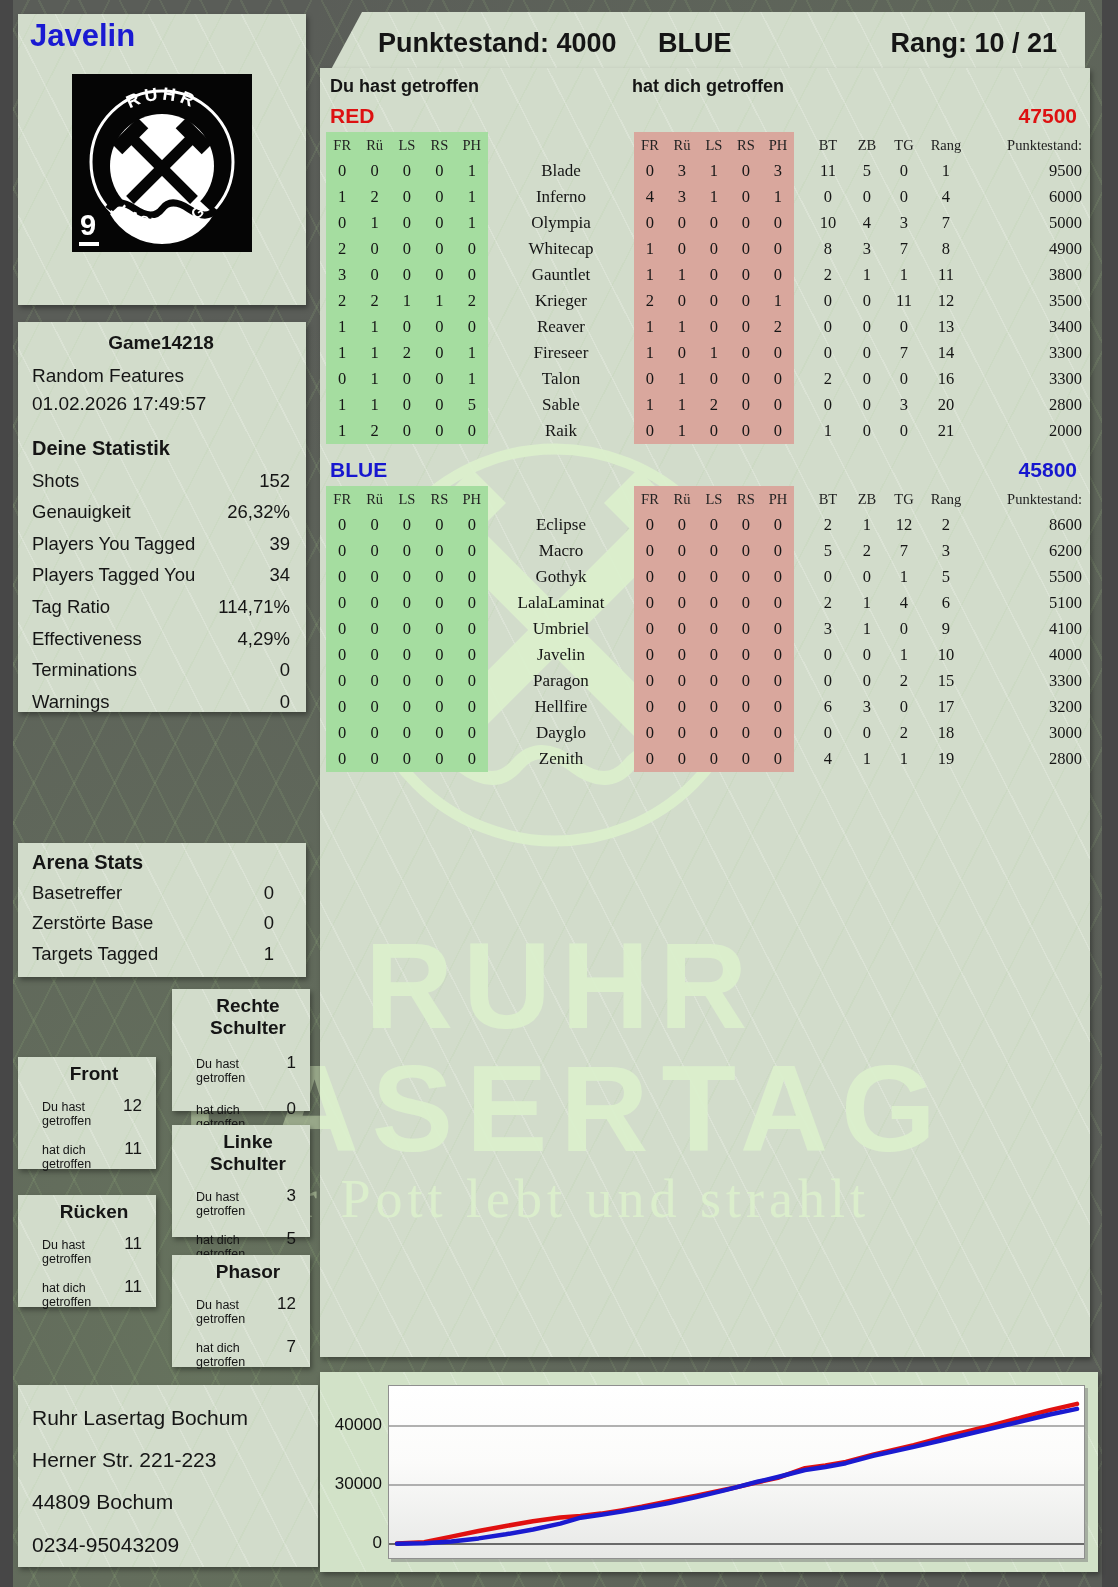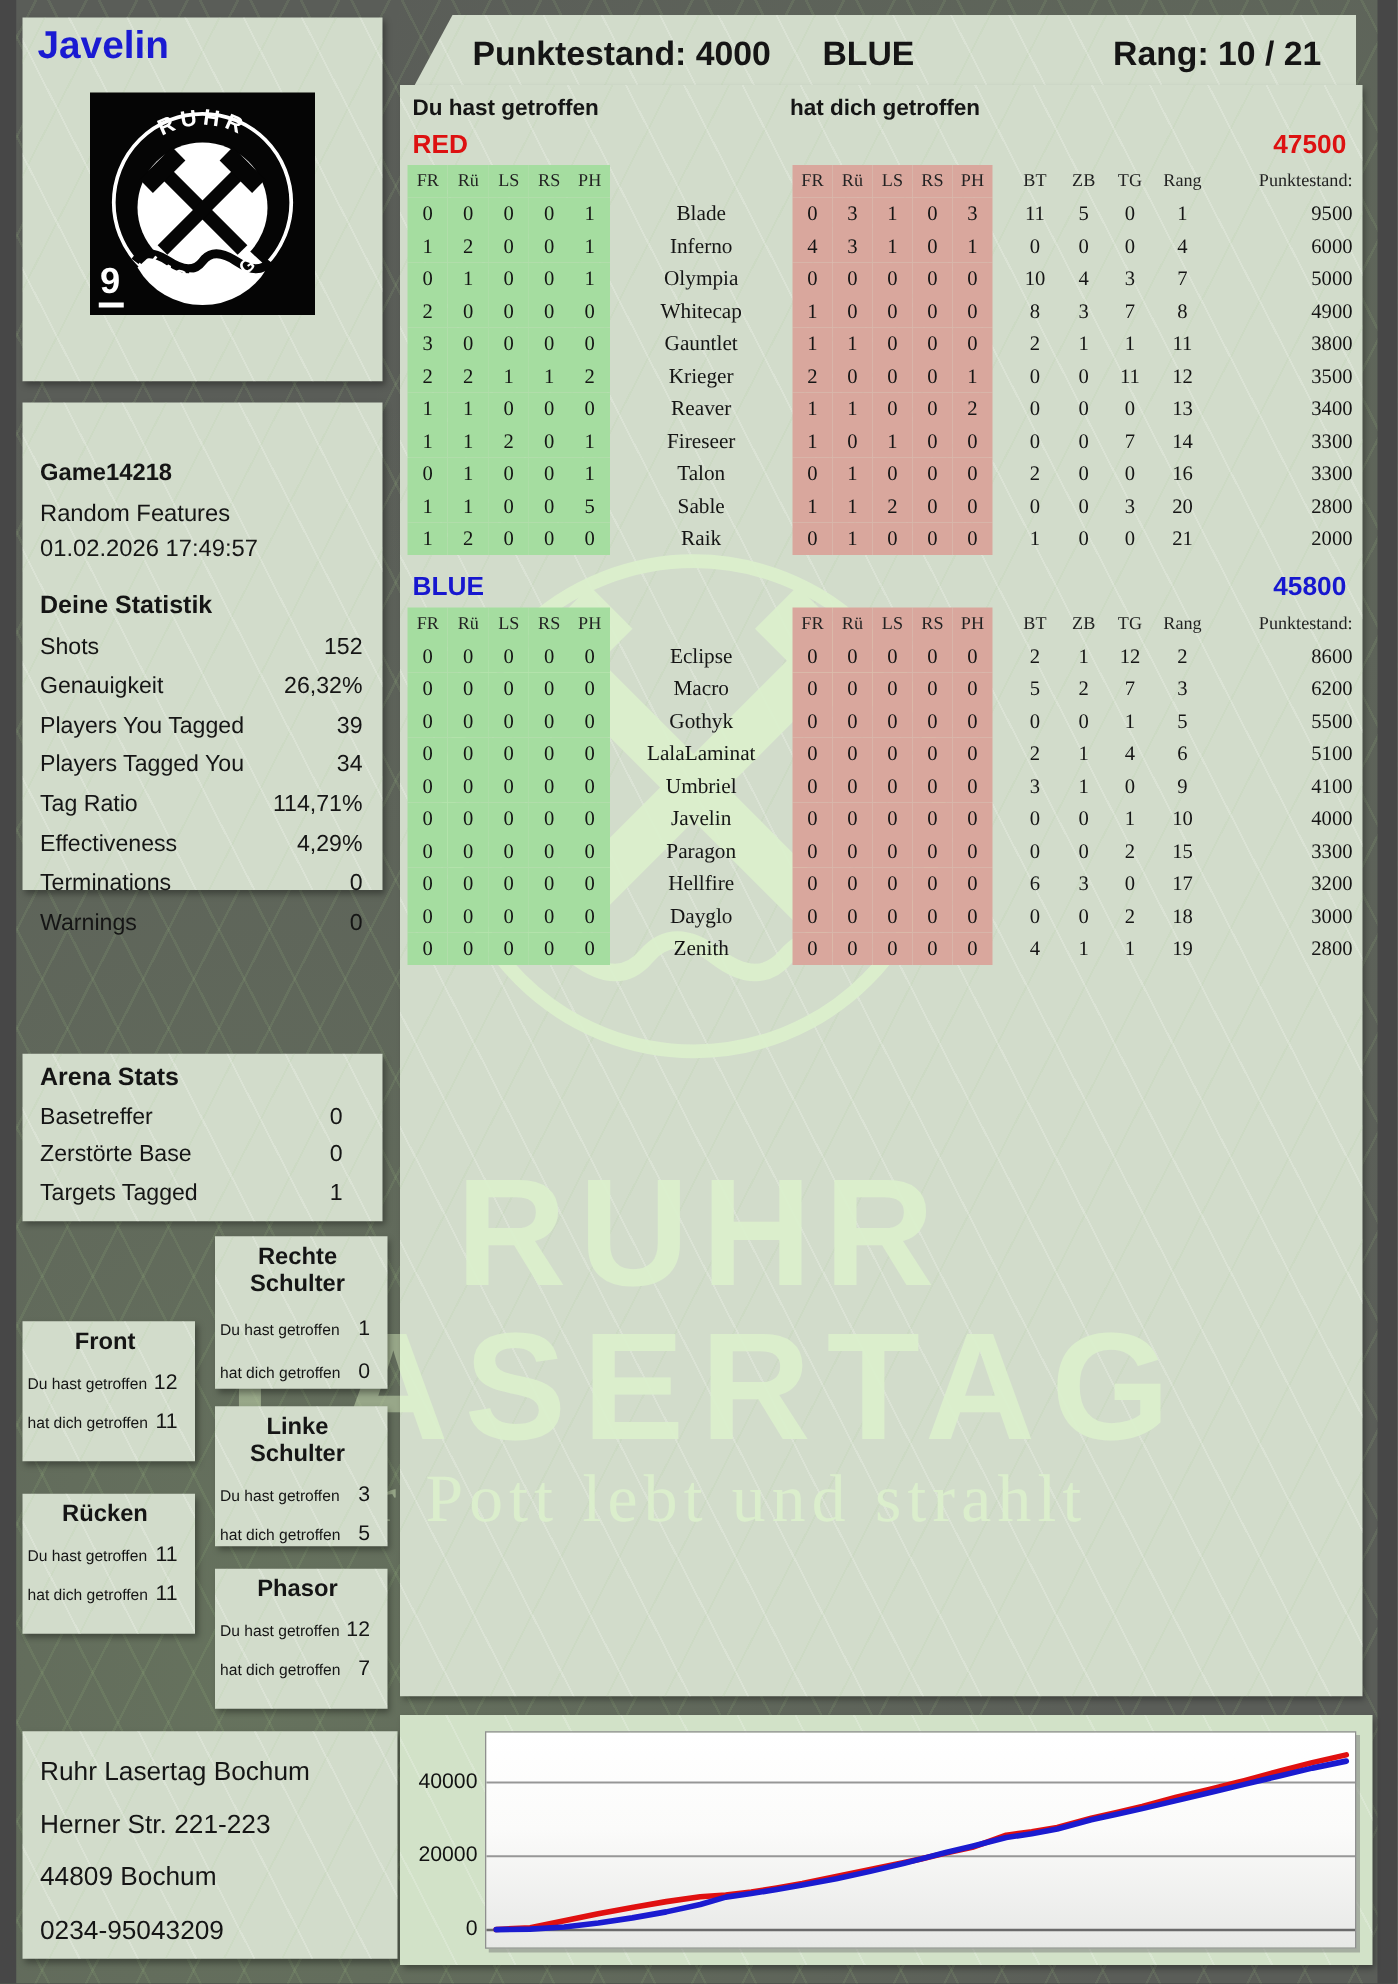--- a/index.html
+++ b/index.html
@@ -49,33 +49,33 @@
 
   
   #logo-panel{left:18px;top:14px;width:288px;height:291px;}
   #player-title{position:absolute;left:12px;top:4px;font-size:31px;font-weight:700;color:#1a1ad2;}
   #logo-box{position:absolute;left:54px;top:60px;width:180px;height:178px;background:#050505;}
   #logo-box svg{position:absolute;left:0;top:0;}
   #logo-badge{position:absolute;left:7px;bottom:6px;color:#fff;font-size:29px;font-weight:700;
               line-height:1;border-bottom:4px solid #fff;padding:0 3px 2px 1px;}
 
   #game-panel{left:18px;top:322px;width:288px;height:390px;padding:10px 16px 0 14px;font-size:19px;}
-  .kv{display:flex;justify-content:flex-start;align-items:baseline;margin-top:36px;}
+  .kv{display:flex;justify-content:center;align-items:baseline;}
   .bold{font-weight:700;}
   #game-mode{margin-top:11px;}
   #game-date{margin-top:6px;}
   #your-stats-title{margin-top:22px;font-weight:700;font-size:20px;}
   .srow{display:flex;justify-content:space-between;font-size:18.5px;margin-top:9.6px;gap:40px;}
 
   #arena-panel{left:18px;top:843px;width:288px;height:134px;padding:8px 32px 0 14px;font-size:19px;}
   #arena-title{font-weight:700;font-size:20px;}
   #arena-panel .srow{margin-top:8.2px;}
 
   
-  .bodybox{z-index:3;padding:6px 10px 0 4px;}
+  .bodybox{z-index:3;padding:6px 10px 0 24px;}
   .bodybox .bb-title{text-align:center;font-weight:700;font-size:19px;}
   .bodybox .bb-row{display:flex;justify-content:space-between;align-items:baseline;margin-top:11px;}
   .bodybox .bb-label{font-size:12.5px;}
   .bodybox .bb-val{font-size:17px;padding-right:4px;}
   #box-front{left:18px;top:1057px;width:138px;height:112px;}
   #box-ruecken{left:18px;top:1195px;width:138px;height:112px;}
   #box-rechte{left:172px;top:989px;width:138px;height:122px;}
   #box-linke{left:172px;top:1125px;width:138px;height:112px;}
   #box-phasor{left:172px;top:1255px;width:138px;height:112px;}
   #box-rechte .bb-row{margin-top:14px;}
@@ -770,17 +770,17 @@
     <div id="plot">
         <svg width="695" height="172" viewBox="0 0 695 172">
           <line x1="0" x2="695" y1="158" y2="158" stroke="#6a6a6a" stroke-width="2"></line>
           <line x1="0" x2="695" y1="99" y2="99" stroke="#979797" stroke-width="1.5"></line>
           <line x1="0" x2="695" y1="40" y2="40" stroke="#979797" stroke-width="1.5"></line>
           <polyline points="8.0,157.6 35.2,156.2 62.4,150.6 89.6,145.0 116.8,140.0 144.0,135.3 171.2,131.4 191.6,130.0 212.0,127.6 232.4,124.4 252.8,120.8 280.0,115.2 307.2,109.6 334.4,104.0 348.0,101.1 368.4,96.3 388.8,91.9 416.0,82.2 436.4,79.5 456.8,76.0 484.0,68.6 504.4,63.9 524.8,59.2 552.0,51.8 579.2,45.3 606.4,38.5 633.6,31.2 660.8,24.1 688.0,17.9" fill="none" stroke="#e01010" stroke-width="4.5" stroke-linejoin="round" stroke-linecap="round"></polyline>
           <polyline points="8.0,157.7 35.2,157.3 62.4,155.6 89.6,152.4 116.8,148.3 144.0,143.5 171.2,137.6 191.6,131.7 212.0,128.8 232.4,125.6 252.8,122.0 280.0,117.0 307.2,111.1 334.4,104.6 348.0,101.1 368.4,95.8 388.8,91.0 416.0,84.0 436.4,81.0 456.8,77.2 484.0,69.8 504.4,65.4 524.8,60.9 552.0,54.5 579.2,48.0 606.4,41.5 633.6,35.0 660.8,28.5 688.0,22.9" fill="none" stroke="#1b1bd0" stroke-width="4.5" stroke-linejoin="round" stroke-linecap="round"></polyline>
         </svg>
       </div>
   <div class="ytick" style="top: 161px;">0</div>
-      <div class="ytick" style="top: 102px;">20000</div>
+      <div class="ytick" style="top: 102px;">30000</div>
       <div class="ytick" style="top: 43px;">40000</div>
     </div>
 
 </div>
 
 </body></html>

